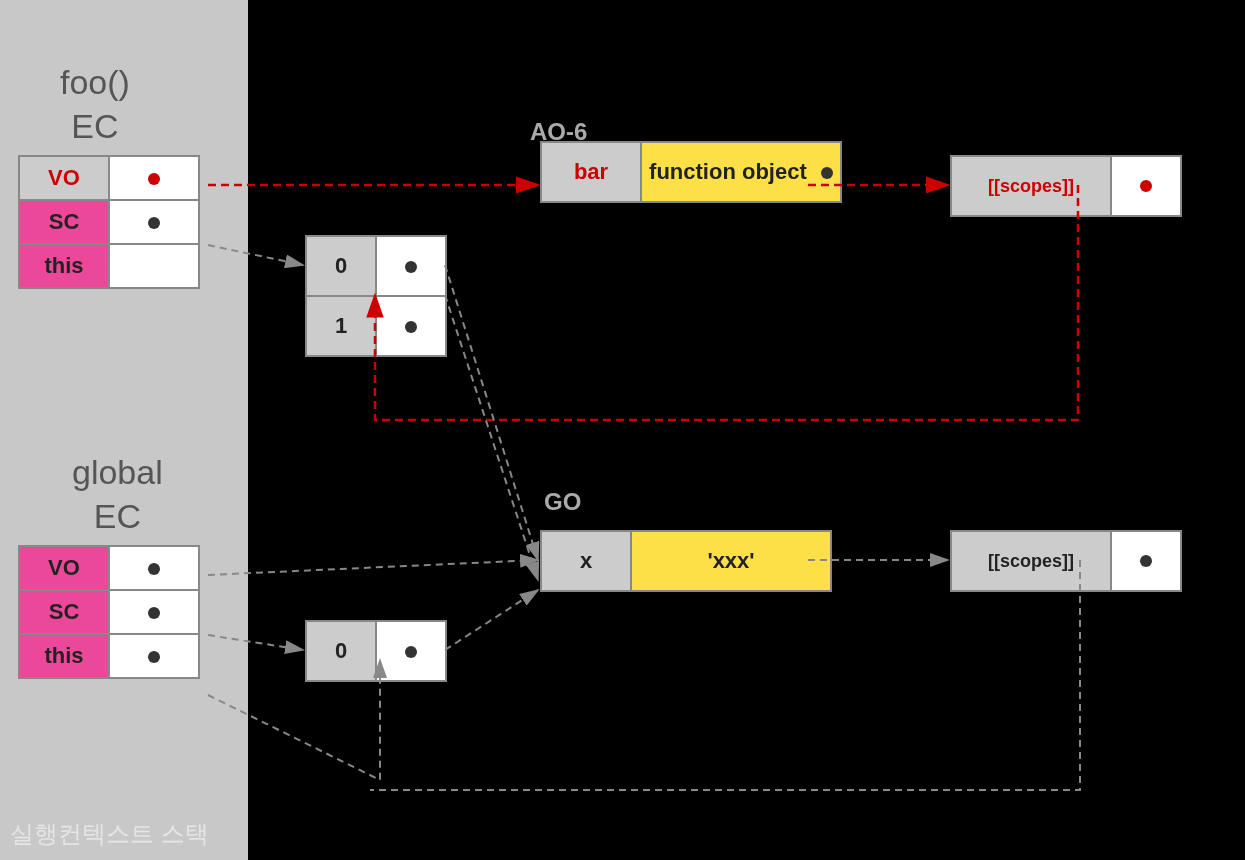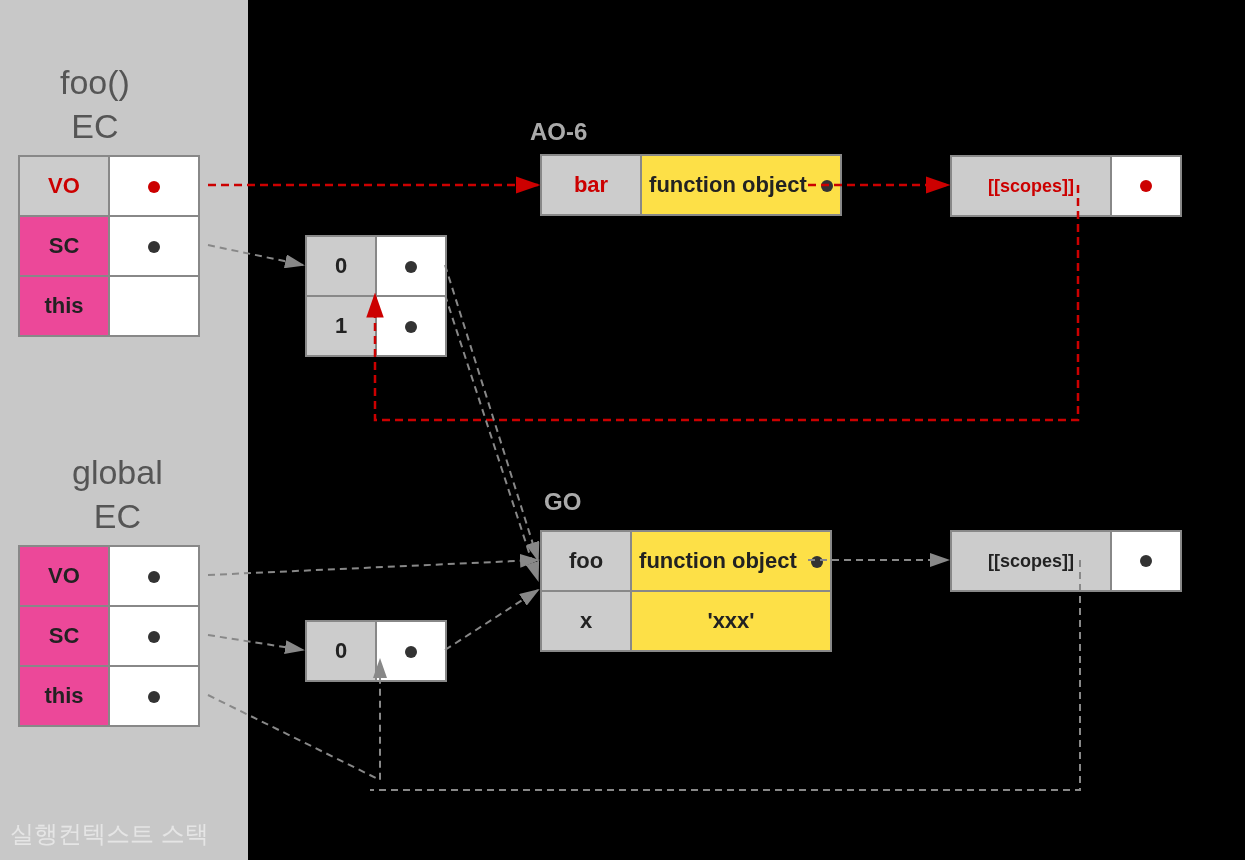--- a/index.html
+++ b/index.html
@@ -32,21 +32,21 @@
     }
 
     
     .ec-table {
       position: absolute;
       border-collapse: collapse;
     }
     .ec-table td {
       border: 2px solid #888;
       width: 90px;
-      height: 60px;
+      height: 44px;
       text-align: center;
       vertical-align: middle;
       font-size: 22px;
       font-weight: bold;
       color: #222;
     }
     .ec-table td.label-cell {
       background: #ec4899;
       color: #222;
     }
@@ -237,21 +237,21 @@
   </tr>
   <tr>
     <td class="label-cell">1</td>
     <td class="value-cell">
       <span class="dot"></span>
     </td>
   </tr>
 </tbody>
   </table>
 
-<table class="go-table" style="left: 540px; top: 154px; padding-left: 47px;">
+<table class="go-table" style="left: 540px; top: 141px; padding-left: 47px;">
   <tbody>
       <tr>
     <td class="red-key">bar</td>
     <td class="val-cell">
       function object
       <span class="dot" style="margin-left:8px; background:#333;"></span>
     </td>
   </tr>
 </tbody>
   </table>
@@ -275,27 +275,20 @@
     <td class="label-cell">0</td>
     <td class="value-cell">
       <span class="dot"></span>
     </td>
   </tr>
 </tbody>
   </table>
 
 <table class="go-table" style="left: 540px; top: 530px;">
   <tbody>
-      <tr>
-    <td class="key-cell">foo</td>
-    <td class="val-cell">
-      function object
-      <span class="dot" style="margin-left:8px; background:#333;"></span>
-    </td>
-  </tr>
   <tr>
     <td class="key-cell">x</td>
     <td class="val-cell">'xxx'</td>
   </tr>
 </tbody>
   </table>
 
 <table class="scopes-table" style="left: 950px; top: 530px;">
   <tbody>
       <tr>

